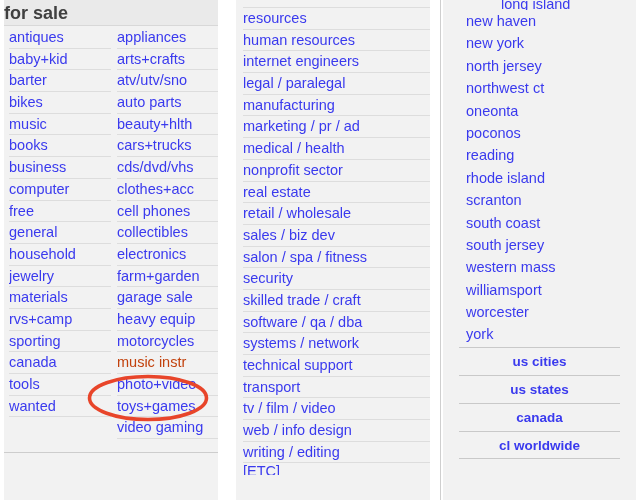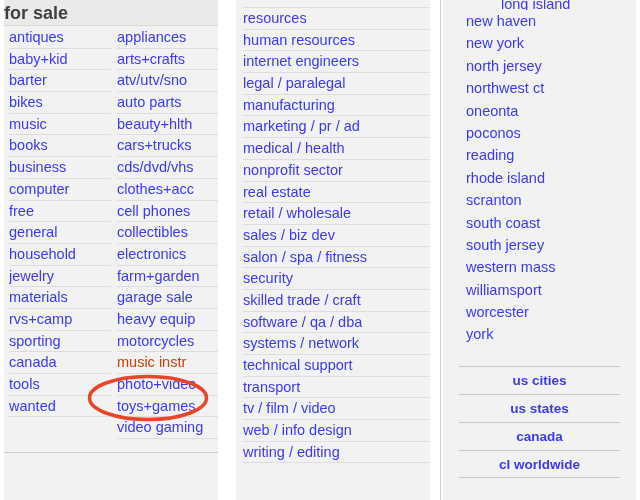--- a/index.html
+++ b/index.html
@@ -86,21 +86,21 @@
   }
   #col-jobs .list li.clipped-bot {
     height: 12px; line-height: 16px; border-bottom: none;
   }
 
   
   #col-nearby .list { padding-left: 23px; }
   #col-nearby .list li { border-bottom: none; height: 22.4px; line-height: 22.4px; }
   #col-nearby .list li.clipped-top { height: 10px; line-height: 8px; margin-left: 35px; }
 
-  .nearby-links { margin-top: 20px; padding: 0 16px; }
+  .nearby-links { margin-top: 1px; padding: 0 16px; }
   .nearby-links .blink {
     display: block;
     text-align: center;
     font-size: 13.5px;
     font-weight: bold;
     color: #3a3aee;
     text-decoration: none;
     height: 28px;
     line-height: 28px;
     border-top: 1px solid #c9c9c9;
@@ -310,20 +310,23 @@
         </li>
         <li>
           <a href="#">tv / film / video</a>
         </li>
         <li>
           <a href="#">web / info design</a>
         </li>
         <li>
           <a href="#">writing / editing</a>
         </li>
+        <li class="clipped-bot">
+          <a href="#">[ETC]</a>
+        </li>
       </ul>
   </div>
 
   <div class="col-divider" id="div-left"></div>
 
   <div class="col" id="col-nearby">
     <ul class="list" id="nearby-list">
         <li class="clipped-top">
           <a href="#">long island</a>
         </li>

